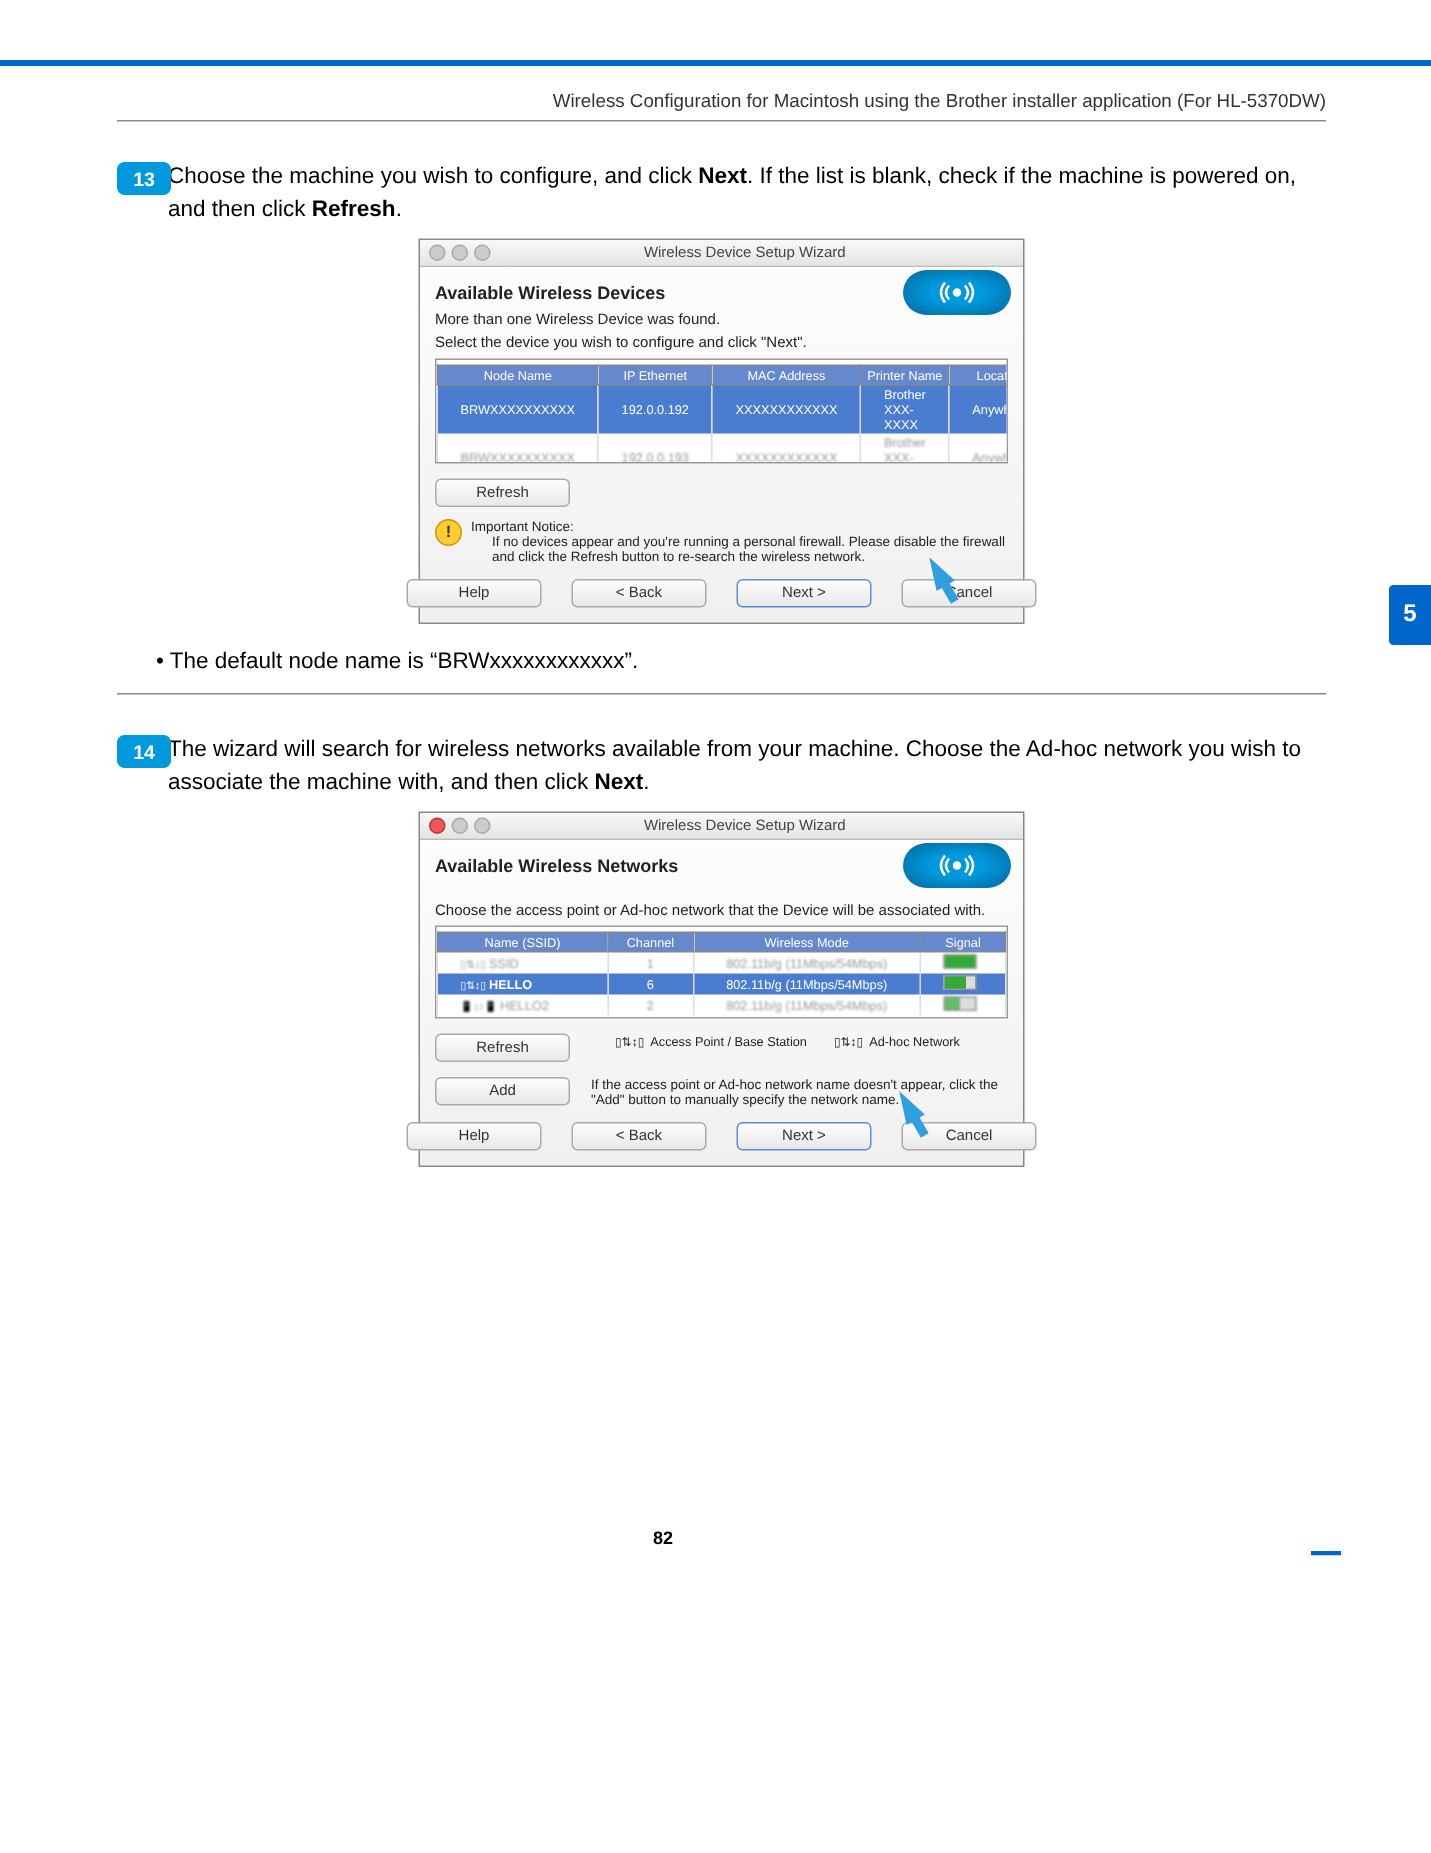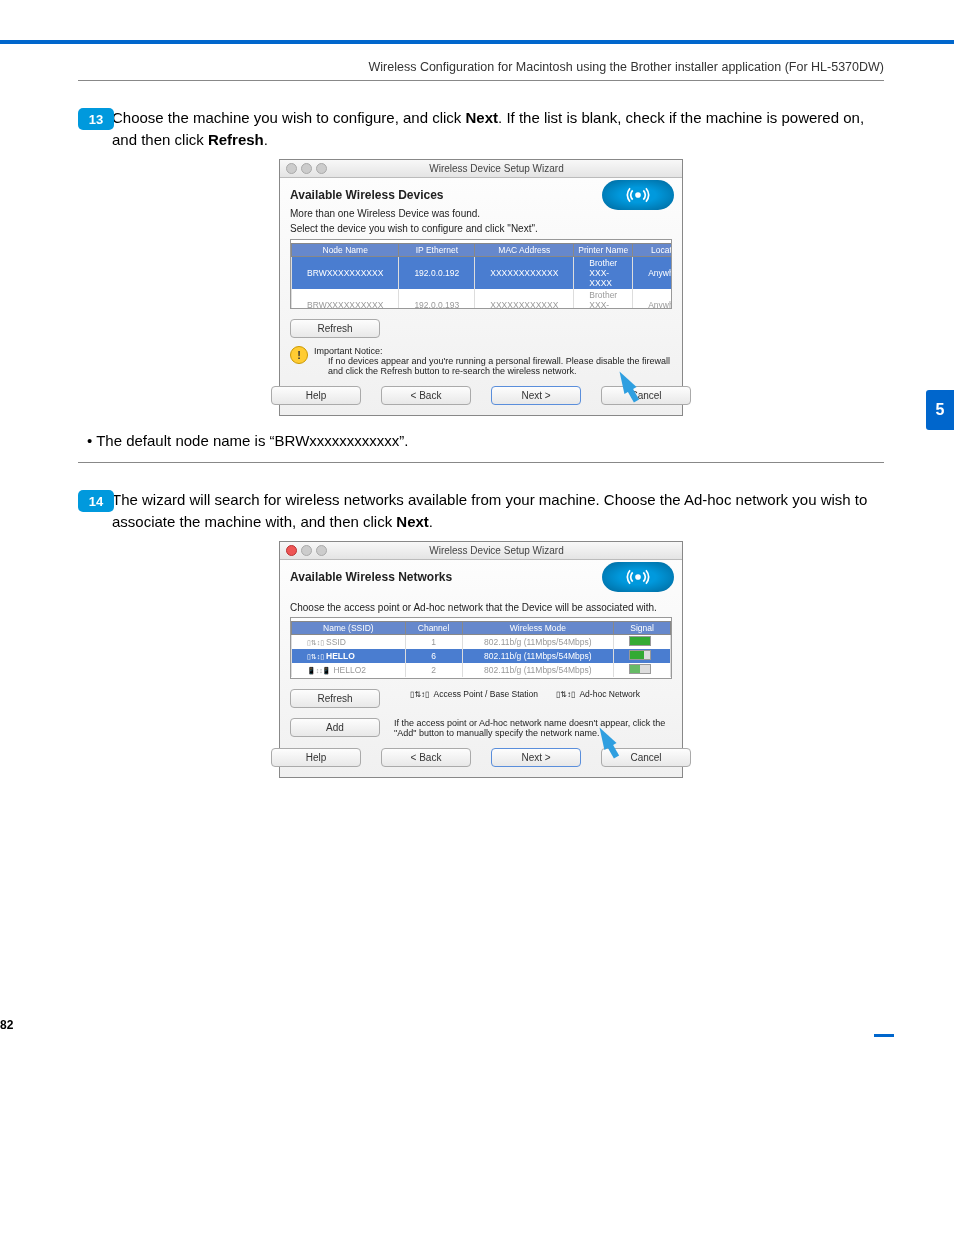--- a/index.html
+++ b/index.html
@@ -111,32 +111,32 @@
   .sig-icon { display:inline-block; width:20px; height:8px; background:linear-gradient(to right,#6b6,#6b6 50%,#ddd 50%); border:1px solid #999; }
   .sig-full { background:#3a3; }
   .note-block { margin: 8px 0 26px; }
   .note-head {
     display:flex; align-items:center; gap:6px;
     font-weight:bold; font-size:14px;
   }
   .note-head svg { width:18px; height:18px; }
   .note-line { flex:1; border-top:1px solid #888; margin-left:4px; }
   .note-body { font-size:15px; line-height:1.5; margin-top:6px; }
-  .note-body .bullet { padding-left:20px; text-indent:-12px; margin:2px 0 2px 1px; }
+  .note-body .bullet { padding-left:20px; text-indent:-12px; margin:2px 0 2px 18px; }
   .note-foot { border-top:1px solid #888; margin-top:10px; }
   .side-tab {
     position:absolute; right:0; top:390px;
     width:28px; height:40px;
     background:#0066cc; color:#fff;
     display:flex; align-items:center; justify-content:center;
     font-weight:bold; font-size:16px;
     border-radius:3px 0 0 3px;
   }
   .page-num {
-    text-align:left; font-weight:bold; font-size:12px;
+    text-align:center; font-weight:bold; font-size:12px;
     padding: 0 70px 0 0; margin-top: 240px;
   }
   .page-bar { height:3px; background:#0066cc; margin:2px 60px 0 auto; width:20px; }
   em.i { font-style: italic; }
 </style>
 </head>
 <body>
 
 <div class="top-bar"></div>
 <div class="header-text">Wireless Configuration for Macintosh using the Brother installer application (For HL-5370DW)</div>

